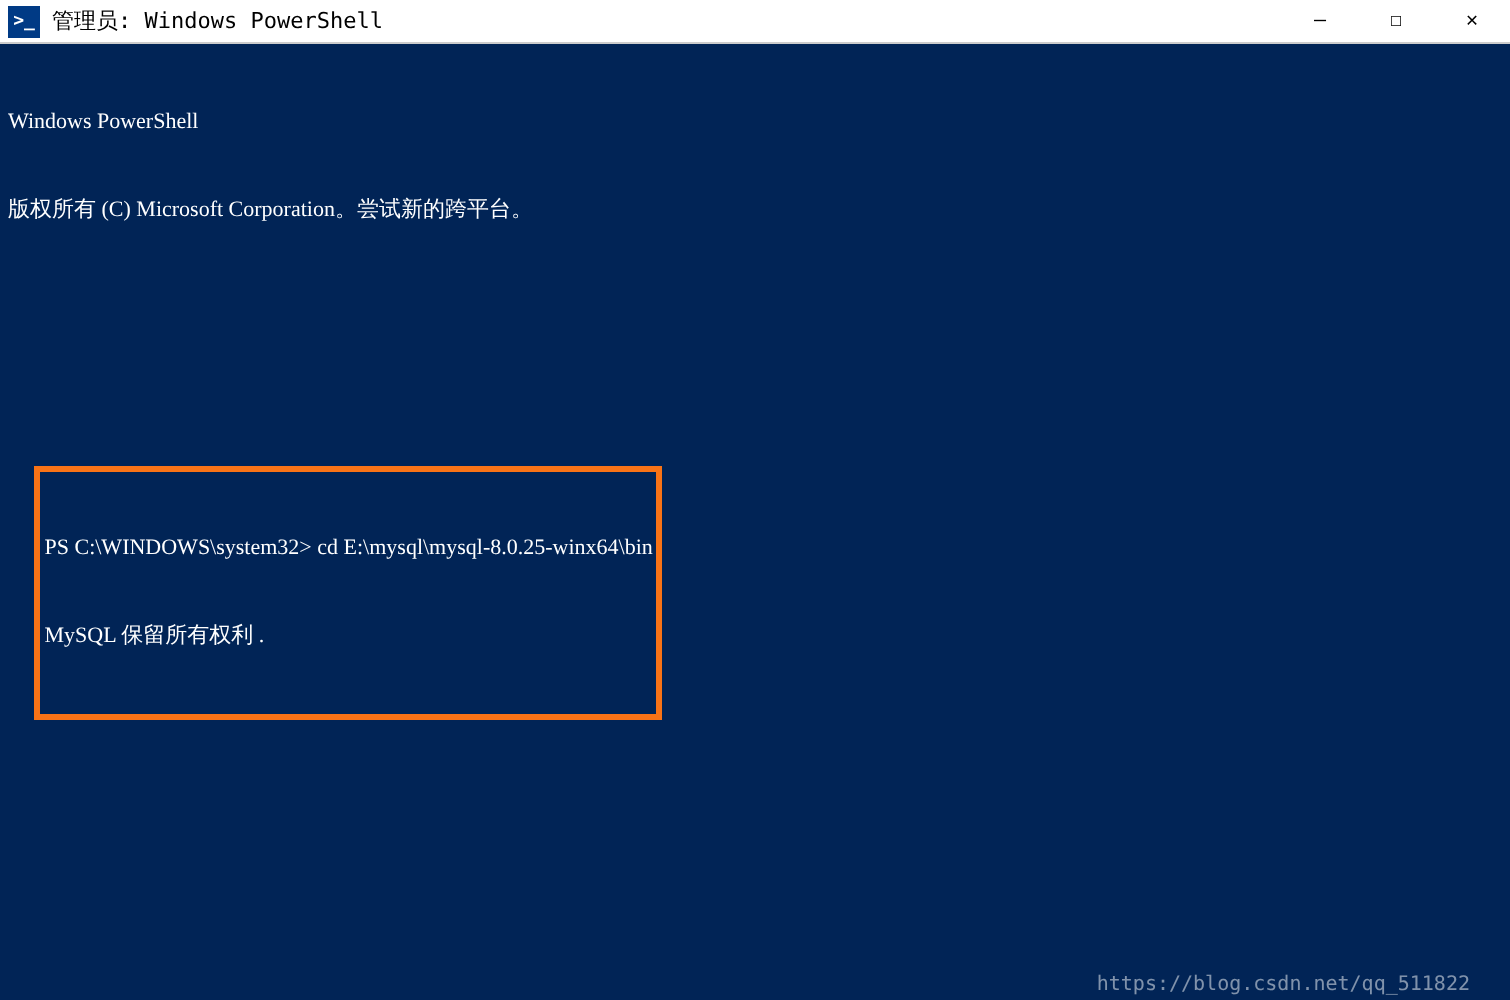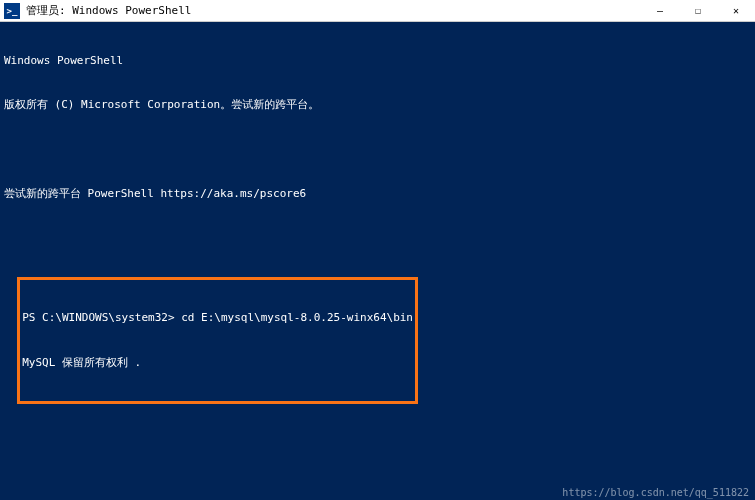--- a/index.html
+++ b/index.html
@@ -44,32 +44,32 @@
   font-size: 10px;
   cursor: pointer;
 }
 .terminal {
   padding: 2px 4px;
   color: #eee;
   line-height: 1.35;
   white-space: pre-wrap;
   word-break: break-all;
 }
-.line { display: block; }
+.line { display: block; font-family: Liberation Serif, serif; }
 .hl-box1 {
   border: 3px solid #f97316;
   padding: 1px 2px;
   margin: 1px 0;
   display: inline-block;
 }
 .yellow { color: #ffff66; }
 .white { color: #ffffff; }
 .watermark {
   position: absolute;
-  bottom: 2px; right: 6px;
+  bottom: 2px; right: 20px;
   color: rgba(255,255,255,0.5);
   font-size: 10px;
   margin-top: 23px;
 }
 </style>
 </head>
 <body>
 
 <div class="titlebar">
   <span class="titlebar-icon">&gt;_</span>
@@ -78,21 +78,20 @@
     <div class="win-btn">—</div>
     <div class="win-btn">☐</div>
     <div class="win-btn close">✕</div>
   </div>
 </div>
 
 <div class="terminal">
   <span class="line white">Windows PowerShell</span>
   <span class="line white">版权所有 (C) Microsoft Corporation。尝试新的跨平台。</span>
   <span class="line"> </span>
-  <span class="line white">尝试新的跨平台 PowerShell https://aka.ms/pscore6</span>
   <span class="line"> </span>
 
   <div class="hl-box1">
     <span class="line"><span class="white">PS C:\WINDOWS\system32&gt; </span><span class="white">cd E:\mysql\mysql-8.0.25-winx64\bin</span></span>
     <span class="line white">MySQL 保留所有权利 .</span>
   </div>
 
   
   
 

